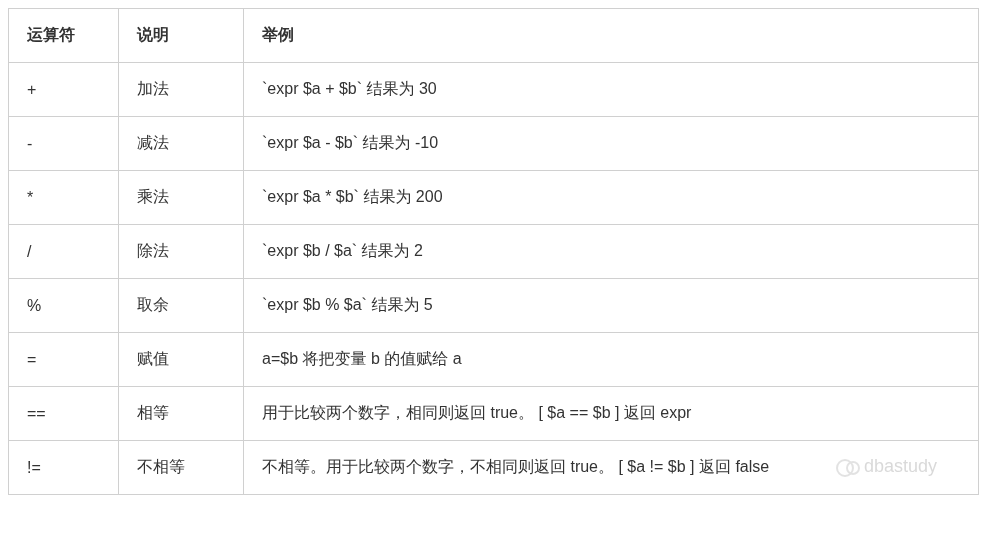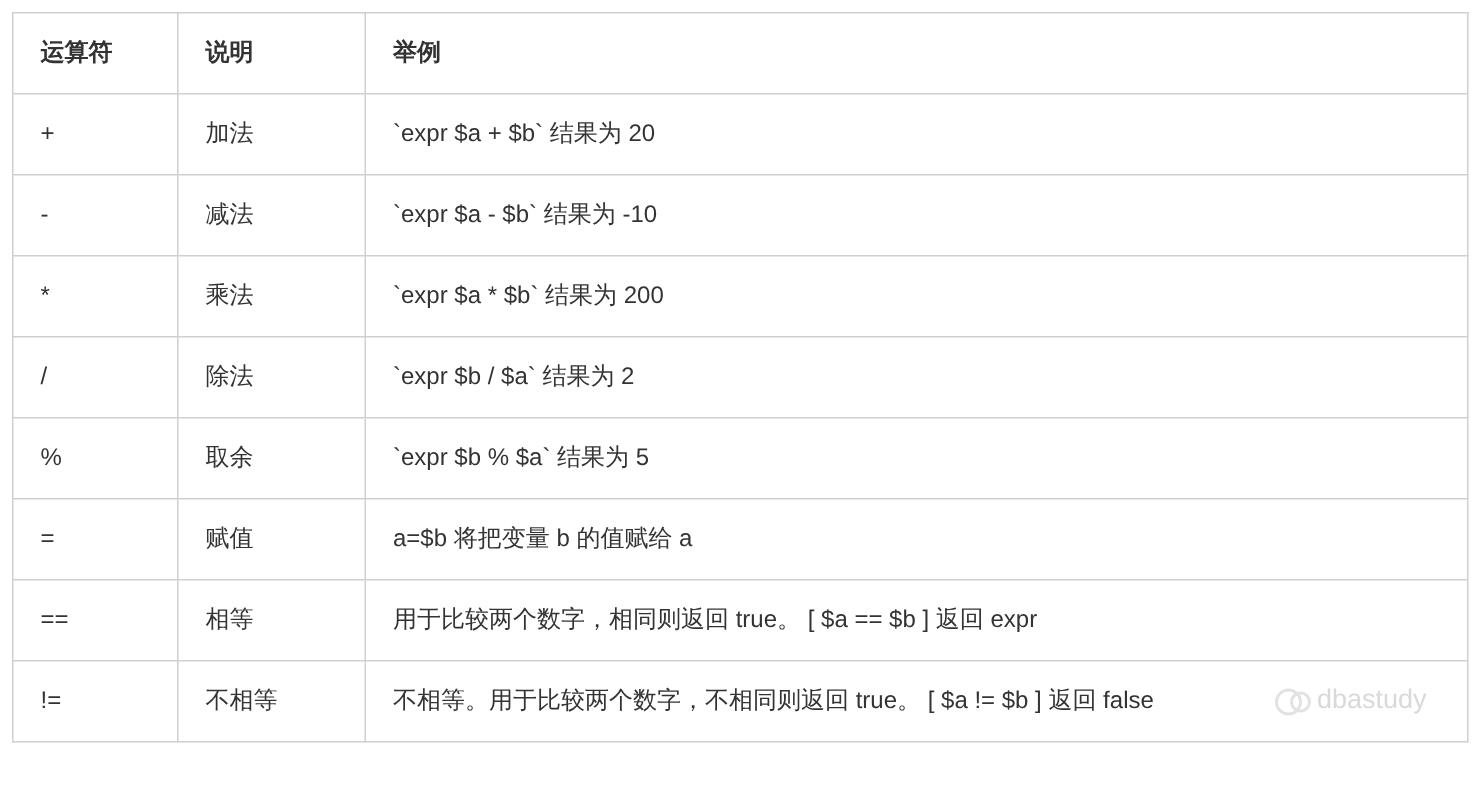--- a/index.html
+++ b/index.html
@@ -29,21 +29,21 @@
     }
     th {
       font-weight: bold;
       background: #ffffff;
     }
     col.col-op { width: 110px; }
     col.col-desc { width: 125px; }
     col.col-example { width: auto; }
     .watermark {
       position: absolute;
-      right: 28px;
+      right: 42px;
       bottom: 18px;
       color: #bbbbbb;
       font-size: 18px;
       opacity: 0.55;
       pointer-events: none;
       display: flex;
       align-items: center;
       gap: 6px;
       margin-top: 32px;
     }
@@ -90,21 +90,21 @@
       <tr>
         <th>运算符</th>
         <th>说明</th>
         <th>举例</th>
       </tr>
     </thead>
     <tbody>
       <tr>
         <td>+</td>
         <td>加法</td>
-        <td>`expr $a + $b` 结果为 20</td>
+        <td>`expr $a + $b` 结果为 30</td>
       </tr>
       <tr>
         <td>-</td>
         <td>减法</td>
         <td>`expr $a - $b` 结果为 -10</td>
       </tr>
       <tr>
         <td>*</td>
         <td>乘法</td>
         <td>`expr $a * $b` 结果为  200</td>

